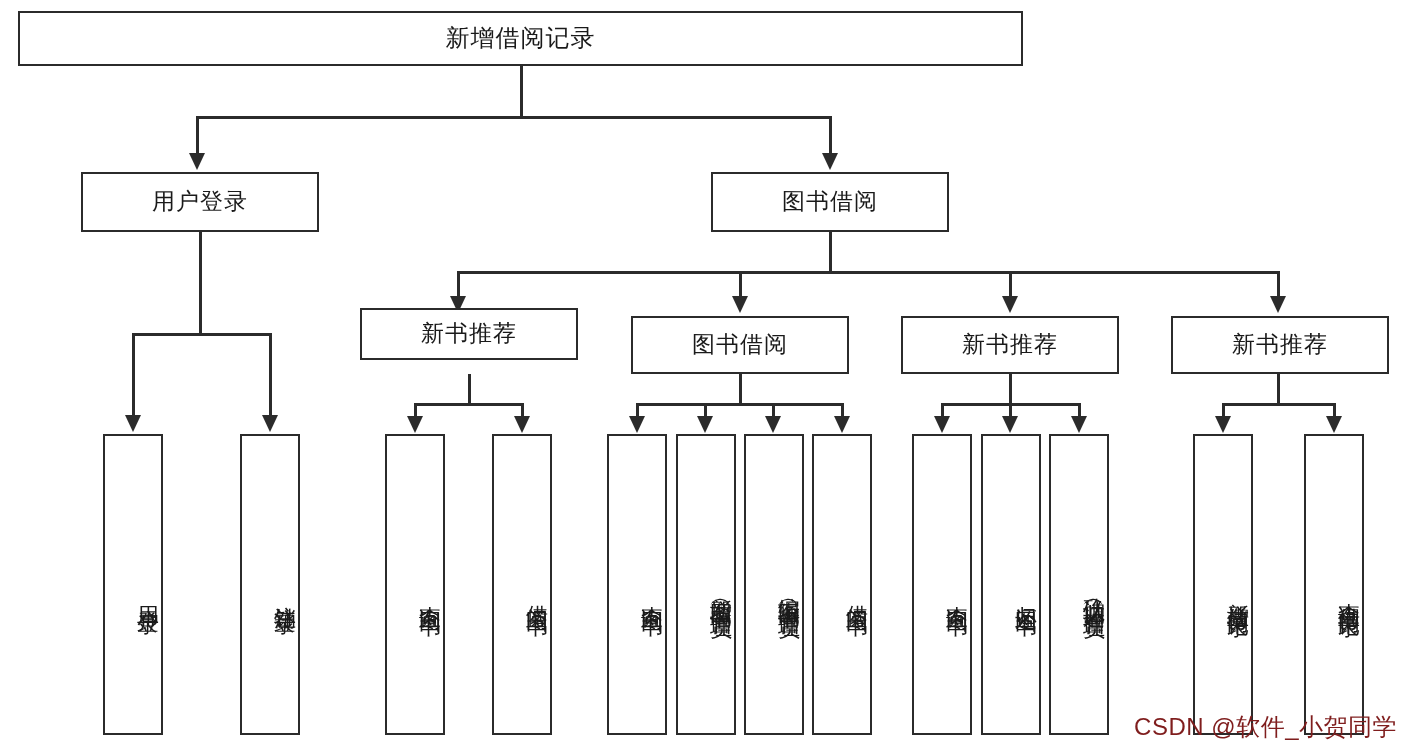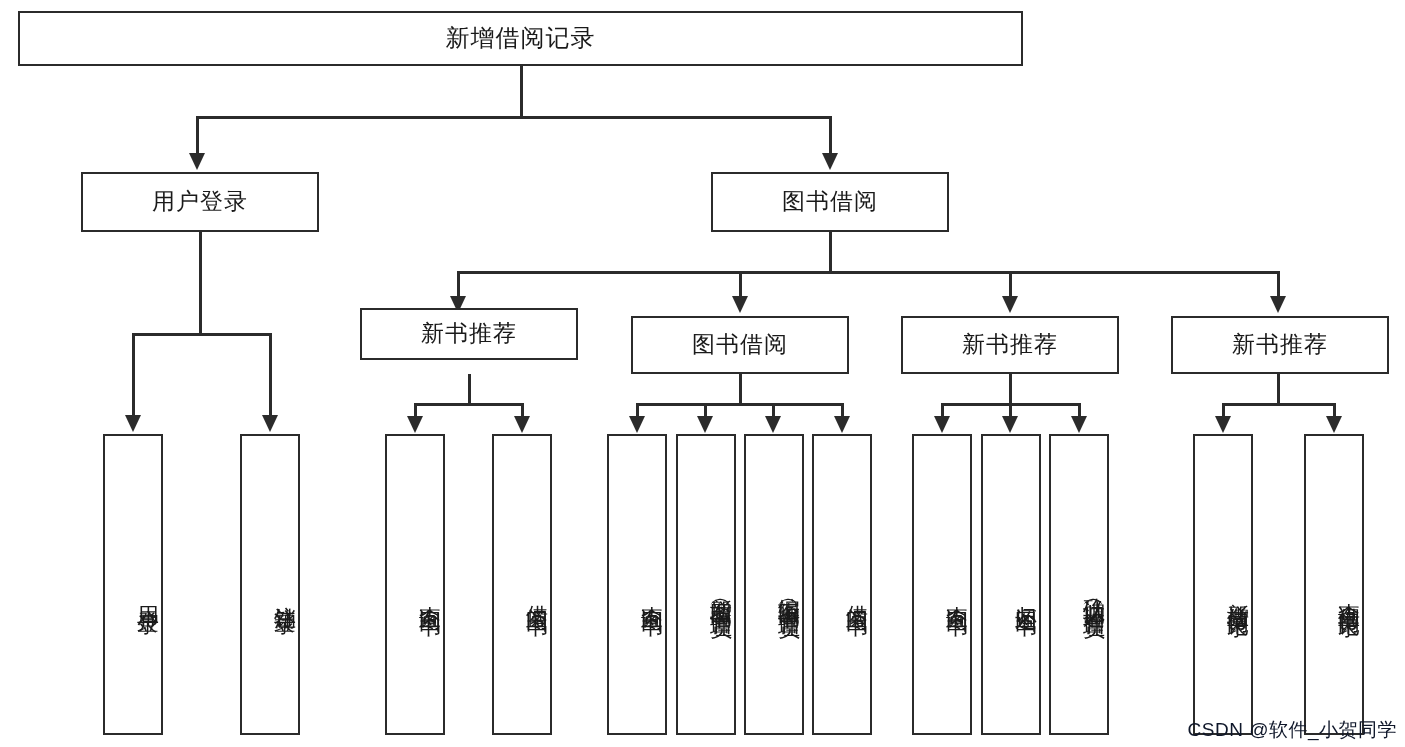--- a/index.html
+++ b/index.html
@@ -62,22 +62,22 @@
     height: 0;
     border-left: 8px solid transparent;
     border-right: 8px solid transparent;
     border-top: 17px solid #2b2b2b;
   }
   
   #watermark {
     position: absolute;
     right: 8px;
     bottom: 4px;
-    font-size: 19px;
-    color: #0f172a;
+    font-size: 24px;
+    color: #7f1d1d;
     white-space: nowrap;
     letter-spacing: 0.5px;
   }
 </style>
 </head>
 <body>
 
 <div id="canvas">
 
   <div class="node h root" style="left:18px; top:11px; width:1005px; height:55px;">新增借阅记录</div>

